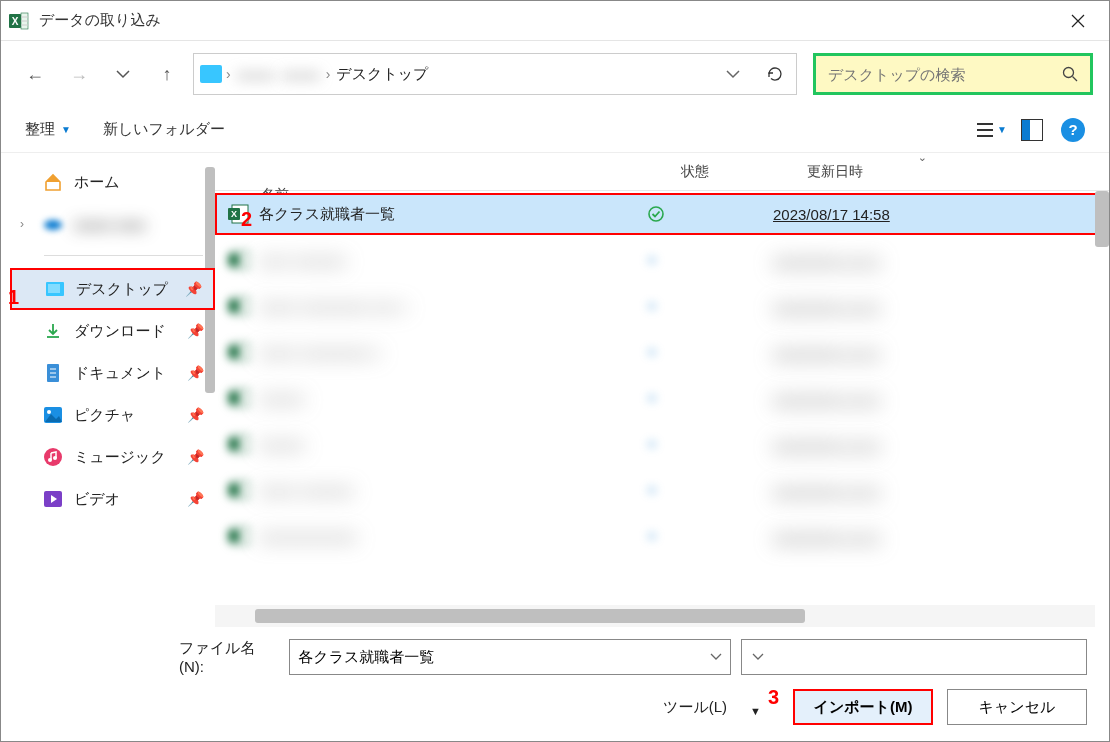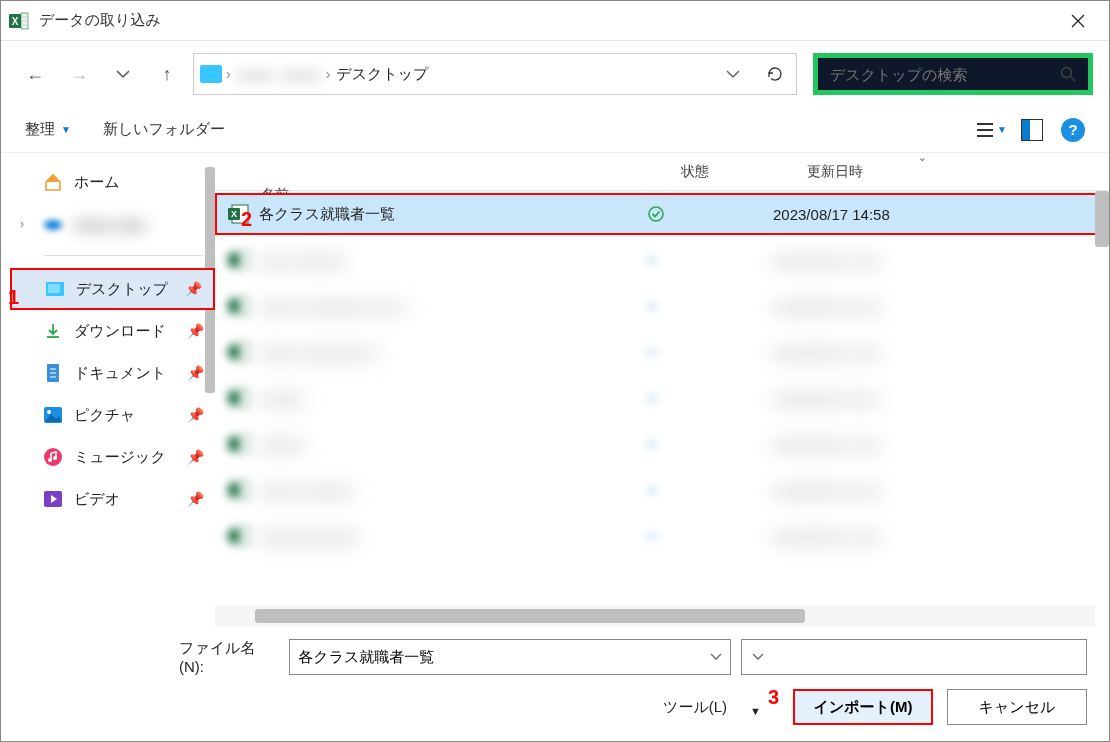--- a/index.html
+++ b/index.html
@@ -11,21 +11,21 @@
 .navrow { height: 66px; display: flex; align-items: center; padding: 0 16px; gap: 8px; }
 .navbtn { width: 36px; height: 36px; display: flex; align-items: center; justify-content: center; color: #555; font-size: 18px; }
 .navbtn.dim { color: #bbb; }
 .addrbar { flex: 1; height: 42px; border: 1px solid #ccc; display: flex; align-items: center; padding: 0 6px; background: #fff; }
 .addr-ico { width: 22px; height: 18px; background: #38c6ff; border-radius: 2px; display: inline-block; margin-right: 2px; }
 .addr-txt { font-size: 15px; color: #222; padding: 0 4px; }
 .addr-txt.blur { filter: blur(7px); color: #888; }
 .addr-sep { color: #888; font-size: 14px; padding: 0 2px; }
 .addr-drop { margin-left: auto; color: #666; font-size: 16px; padding: 0 8px; }
 .addr-refresh { color: #444; font-size: 18px; padding: 0 6px 0 18px; }
-.searchbox { width: 280px; height: 42px; border: 5px solid #22c55e; display: flex; align-items: center; padding: 0 12px; background: #0f172a; margin-left: 8px;}
+.searchbox { width: 280px; height: 42px; border: 3px solid #22c55e; display: flex; align-items: center; padding: 0 12px; background: #fef9c3; margin-left: 8px;}
 .searchbox input { border: none; outline: none; flex: 1; font-size: 15px; color: #888; background: transparent; }
 .searchbox .mag { color: #555; font-size: 16px; }
 .toolbar { height: 46px; display: flex; align-items: center; padding: 0 24px; border-bottom: 1px solid #eee; }
 .tb-item { display: flex; align-items: center; gap: 6px; font-size: 15px; color: #333; margin-right: 32px; }
 .tb-drop { font-size: 10px; color: #0a7bd1; }
 .tb-right { margin-left: auto; display: flex; align-items: center; gap: 18px; }
 .view-ico { width: 22px; height: 22px; display: flex; align-items: center; justify-content: center; position: relative; }
 .view-ico .bars { display: flex; flex-direction: column; gap: 4px; }
 .view-ico .bars span { width: 16px; height: 2px; background: #333; display: block; }
 .view-ico .chv { font-size: 10px; color: #0a7bd1; margin-left: 4px; }
@@ -50,21 +50,21 @@
 .c-state { width: 126px; }
 .c-date { width: 200px; position: relative;}
 .c-date .sortchv { position: absolute; top: -12px; right: 80px; font-size: 11px; color: #666; }
 .rows { flex: 1; overflow-y: auto; position: relative; }
 .rows::-webkit-scrollbar { width: 0; }
 .row { height: 46px; display: flex; align-items: center; padding-left: 10px; }
 .row.sel { background: #cae6fb; border: 2px solid #f00; margin: 2px 10px 2px 0px; height: 42px; padding-left: 8px;}
 .row .rico { width: 28px; height: 22px; display: flex; align-items: center; justify-content: center; margin-right: 6px; }
 .row .rname { width: 388px; font-size: 15px; color: #222; }
 .row .rstate { width: 126px; display: flex; align-items: center; font-size: 16px; }
-.row .rdate { font-size: 15px; color: #222; }
+.row .rdate { font-size: 15px; color: #222; text-decoration: underline; }
 .row.blur .rname, .row.blur .rdate { filter: blur(10px); color: #777; }
 .row.blur .rico svg { filter: blur(4px); }
 .row.blur .rstate { filter: blur(4px); color: #0a7bd1;}
 .hscroll { height: 22px; background: #f5f5f5; margin: 0 14px 0 0; display: flex; align-items: center; }
 .hscroll .thumb { margin-left: 40px; width: 550px; height: 14px; background: #bfbfbf; border-radius: 3px; }
 .footer { padding: 12px 22px 20px 22px; }
 .fname-row { display: flex; align-items: flex-end; gap: 10px; margin-bottom: 14px; padding-left: 156px;}
 .fname-lbl { font-size: 15px; color: #222; }
 .fname-combo { width: 446px; height: 36px; border: 1px solid #888; display: flex; align-items: center; padding: 0 8px; background: #fff; }
 .fname-combo .val { flex: 1; font-size: 15px; }

